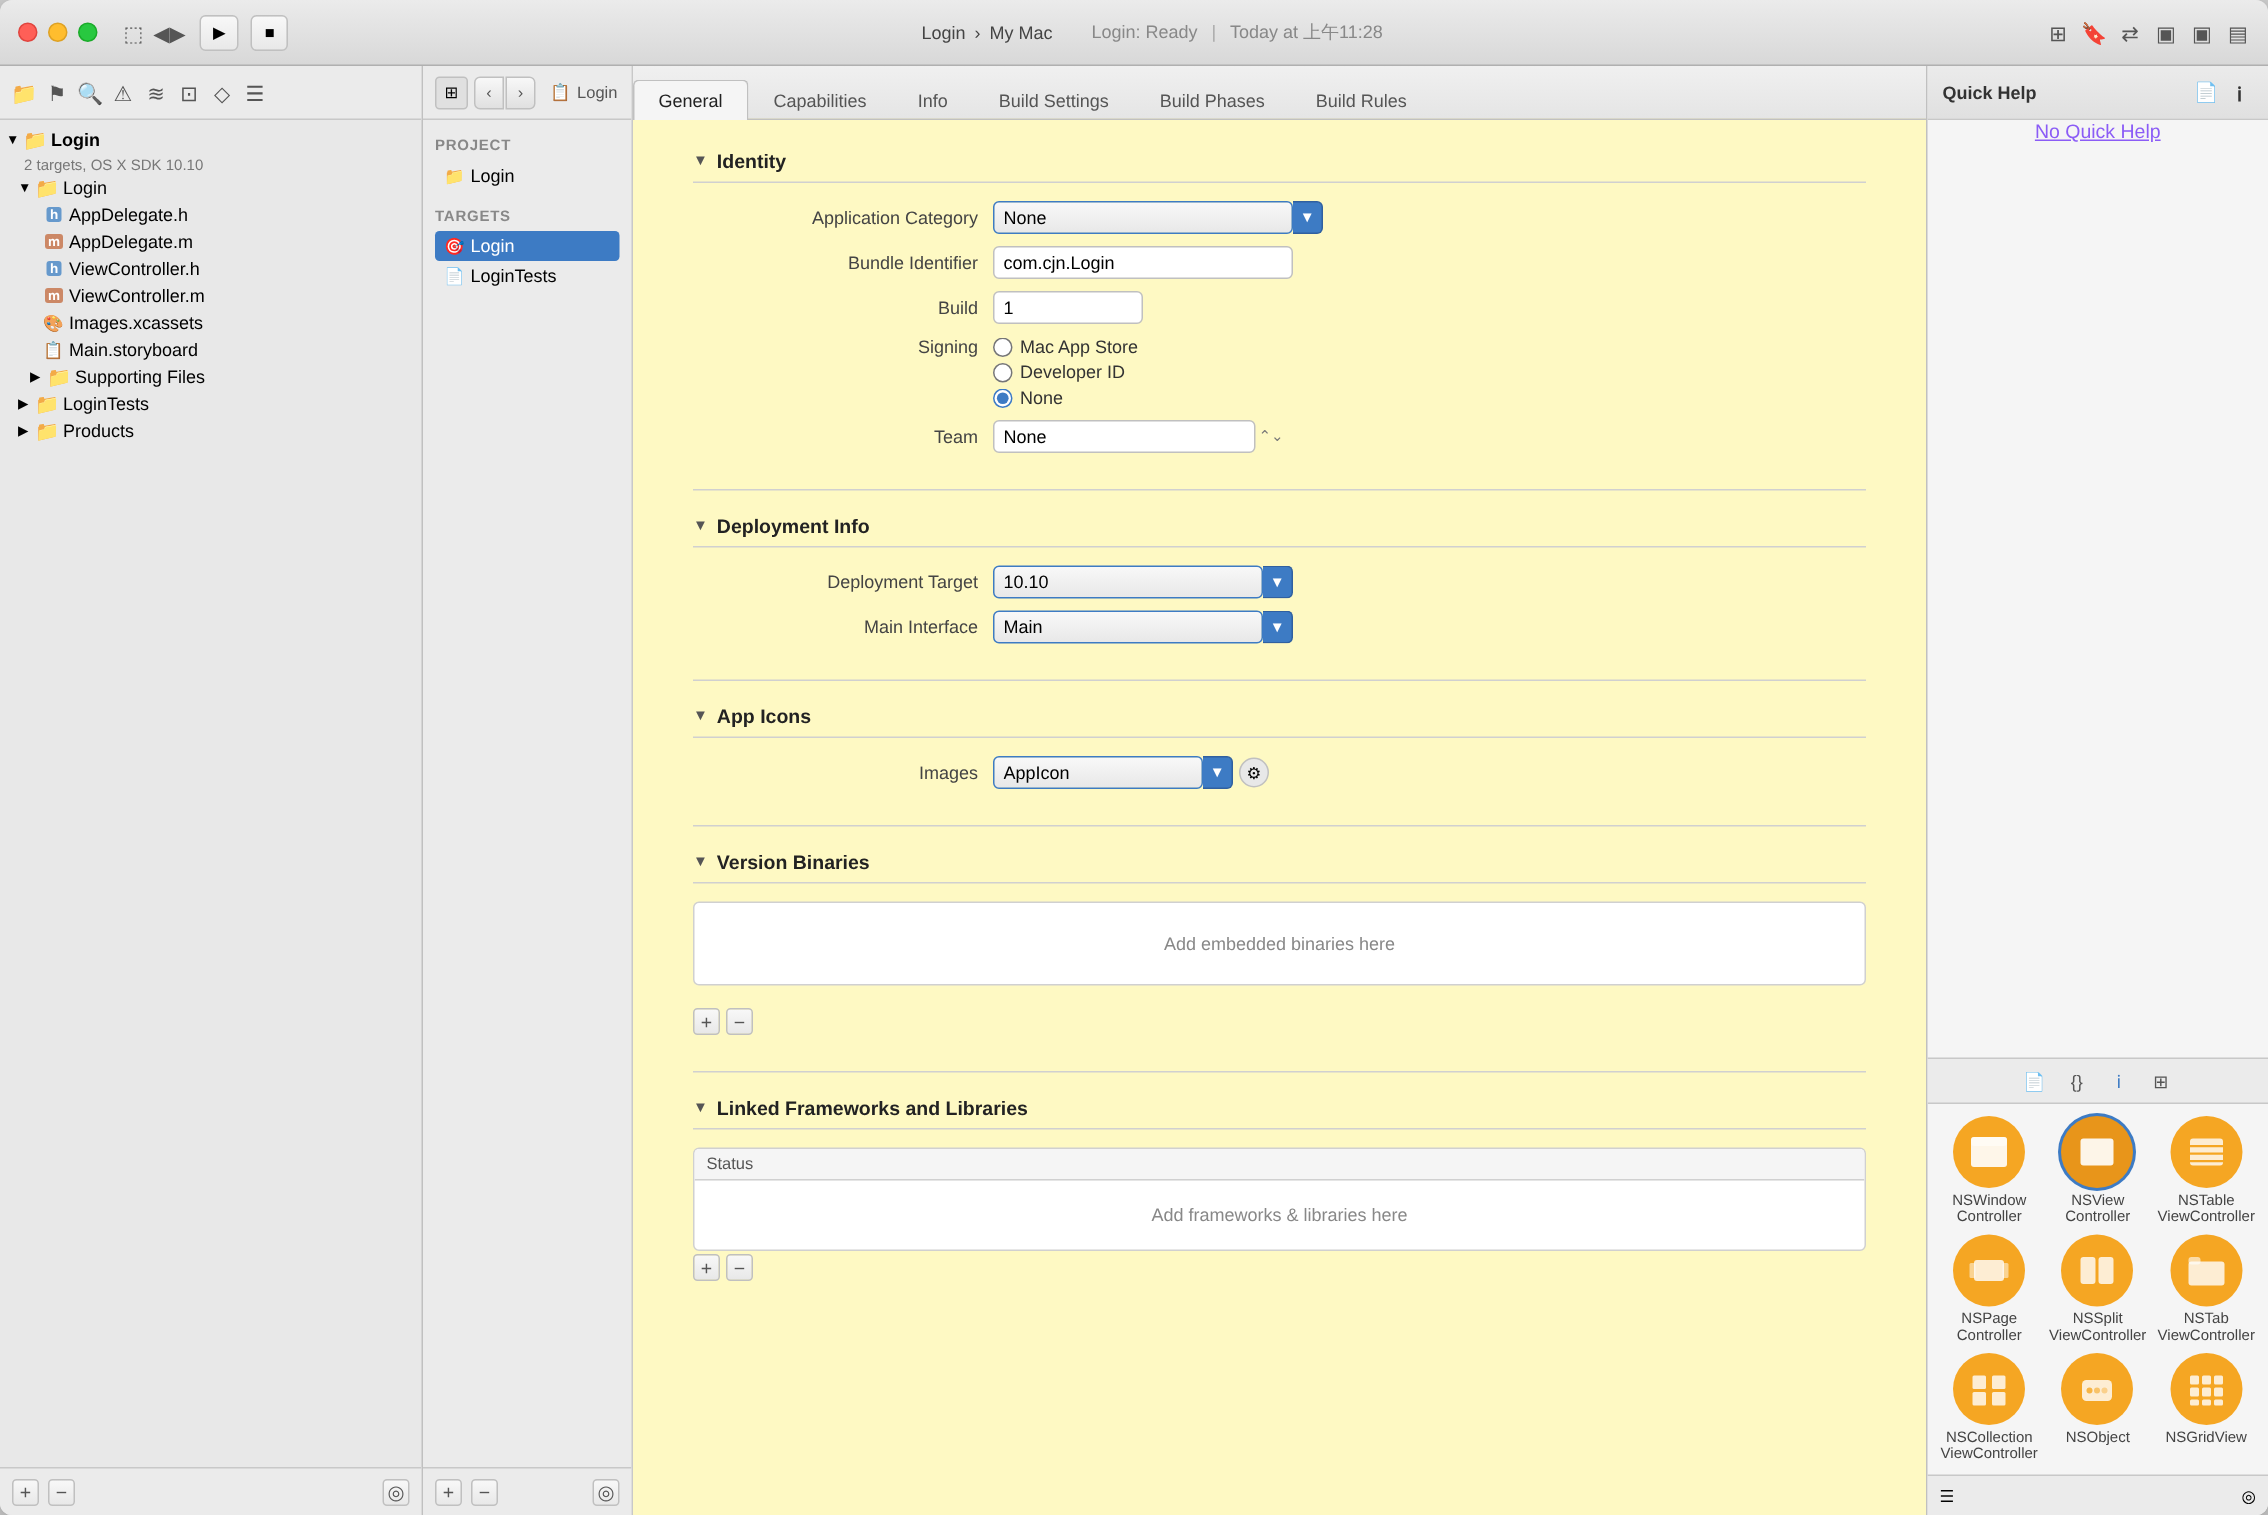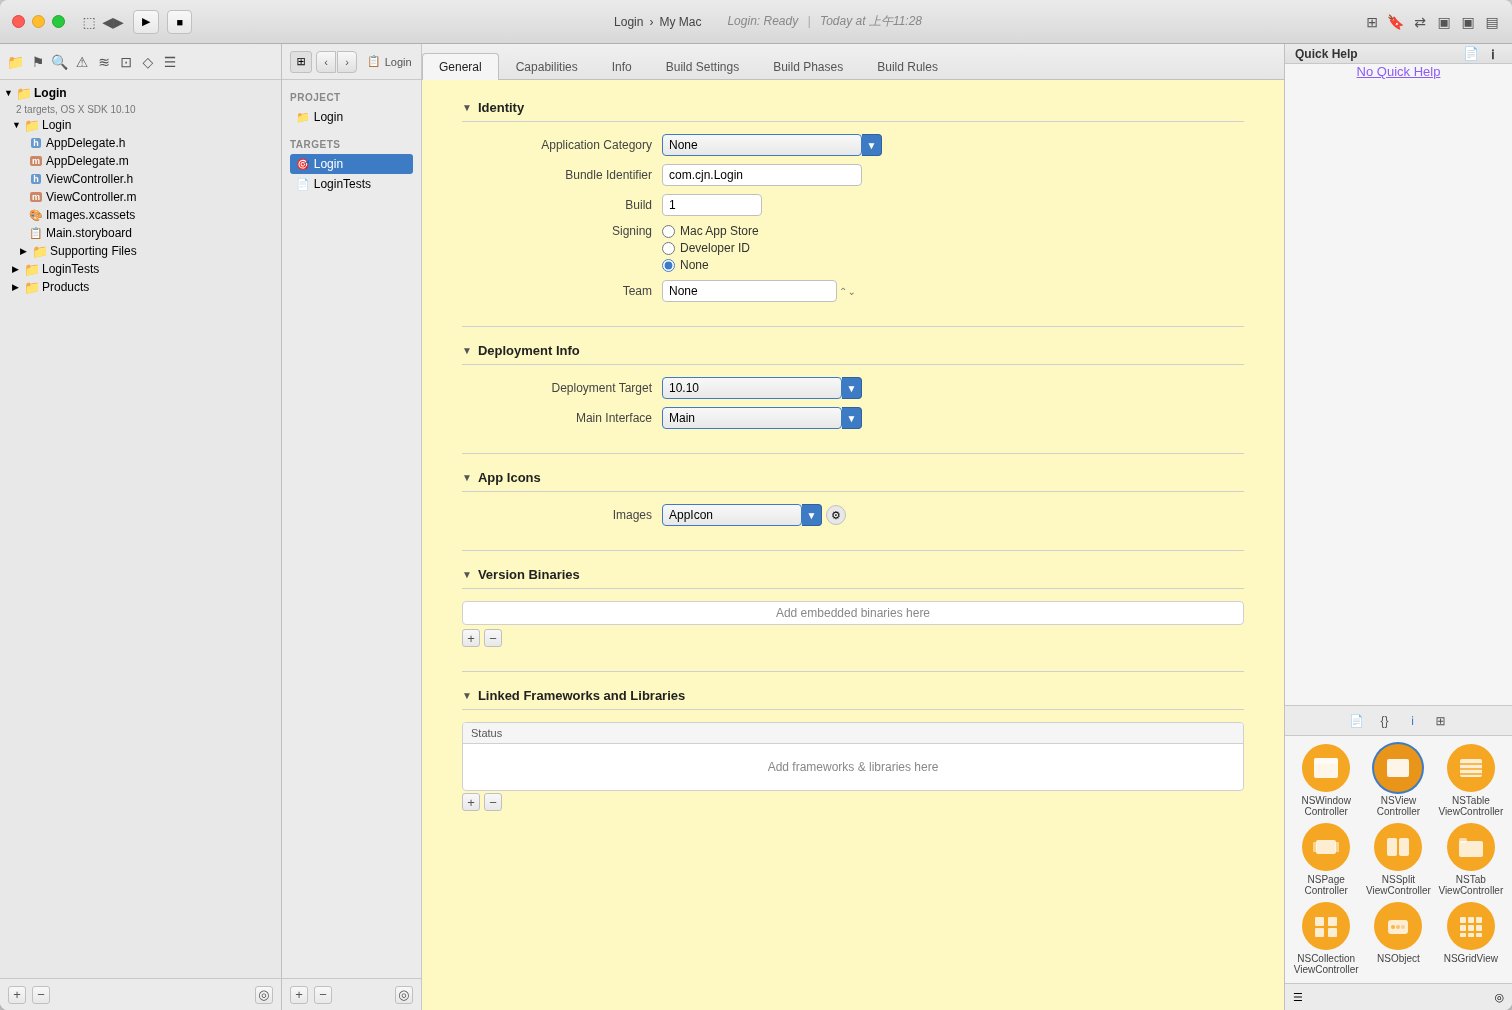--- a/index.html
+++ b/index.html
@@ -68,29 +68,29 @@
     .radio-group { display: flex; flex-direction: column; gap: 3px; }
     .radio-row { display: flex; align-items: center; gap: 5px; font-size: 12px; color: #333; }
     .radio-input { accent-color: #3d7bc4; }
 
     
     .team-select-wrapper { display: flex; align-items: center; gap: 2px; }
     .team-select { width: 175px; height: 22px; border: 1px solid #c0c0c0; border-radius: 4px; padding: 0 6px; font-size: 12px; background: white; appearance: none; }
     .team-select-arrow { font-size: 10px; color: #777; }
 
     
-    .empty-area { text-align: center; padding: 4px; color: #888; font-size: 12px; border: 1px solid #d0d0d0; background: white; border-radius: 4px; margin-bottom: 4px; }
+    .empty-area { text-align: center; padding: 20px; color: #888; font-size: 12px; border: 1px solid #d0d0d0; background: white; border-radius: 4px; margin-bottom: 15px; }
 
     
     .pm-buttons { display: flex; gap: 4px; margin-top: 2px; }
     .pm-btn { width: 18px; height: 18px; border: 1px solid #c0c0c0; border-radius: 3px; background: linear-gradient(180deg, #f8f8f8, #e8e8e8); display: flex; align-items: center; justify-content: center; font-size: 13px; cursor: pointer; color: #555; line-height: 1; }
 
     
     .quick-help { width: 228px; background: #f5f5f5; border-left: 1px solid #c0c0c0; display: flex; flex-direction: column; flex-shrink: 0; overflow: hidden; }
-    .quick-help-header { height: 20px; background: linear-gradient(180deg, #ebebeb, #e0e0e0); border-bottom: 1px solid #c8c8c8; display: flex; align-items: center; padding: 0 10px; font-size: 12px; font-weight: 600; color: #333; }
+    .quick-help-header { height: 36px; background: linear-gradient(180deg, #ebebeb, #e0e0e0); border-bottom: 1px solid #c8c8c8; display: flex; align-items: center; padding: 0 10px; font-size: 12px; font-weight: 600; color: #333; }
     .quick-help-body { flex: 1; display: flex; align-items: flex-start; justify-content: center; color: #8b5cf6; font-size: 13px; text-decoration: underline; }
     .obj-library { display: grid; grid-template-columns: repeat(3, 1fr); gap: 6px; padding: 8px; }
     .obj-item { display: flex; flex-direction: column; align-items: center; gap: 3px; cursor: pointer; }
     .obj-circle { width: 48px; height: 48px; border-radius: 50%; background: #f5a623; display: flex; align-items: center; justify-content: center; }
     .obj-circle.selected { background: #e8951a; box-shadow: 0 0 0 2px #3d7bc4; }
     .obj-circle svg { width: 28px; height: 28px; fill: white; }
     .obj-label { font-size: 10px; color: #444; text-align: center; }
 
     
     .tb-btn { height: 24px; padding: 0 8px; border: 1px solid #c0c0c0; border-radius: 4px; background: linear-gradient(180deg, #f8f8f8, #e8e8e8); font-size: 11px; cursor: pointer; display: flex; align-items: center; gap: 4px; }
@@ -127,21 +127,21 @@
       <div class="tb-icon">◀▶</div>
     </div>
 
     <div class="tb-btn" style="margin-left:4px;">▶</div>
     <div class="tb-btn">■</div>
 
     <div class="titlebar-center">
       <span>Login</span>
       <span>›</span>
       <span>My Mac</span>
-      <span style="margin:0 20px;color:#888;font-style:italic;">
+      <span style="margin:0 20px;color:#888;">
         <span>Login: Ready</span>
         <span style="margin:0 6px;color:#aaa;">|</span>
         <span>Today at 上午11:28</span>
       </span>
     </div>
     <div class="titlebar-right">
       <div class="tb-icon">⊞</div>
       <div class="tb-icon">🔖</div>
       <div class="tb-icon">⇄</div>
       <div class="tb-icon">▣</div>

